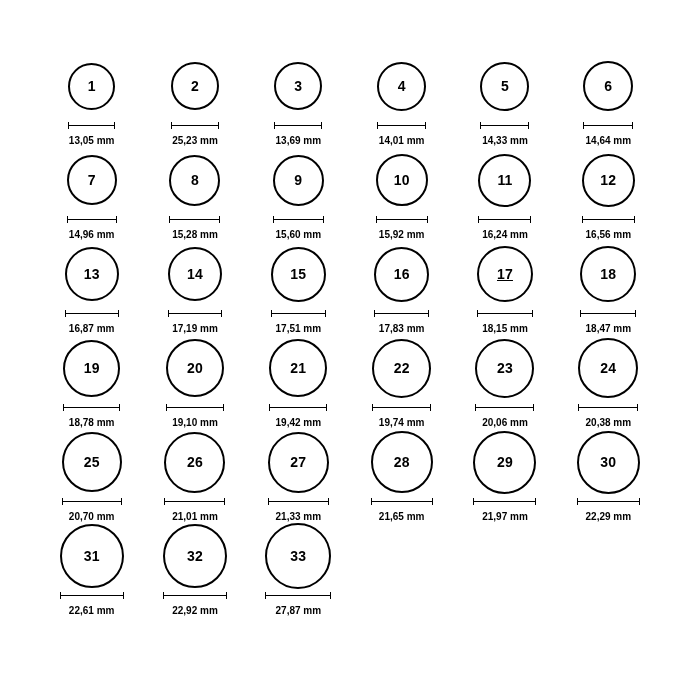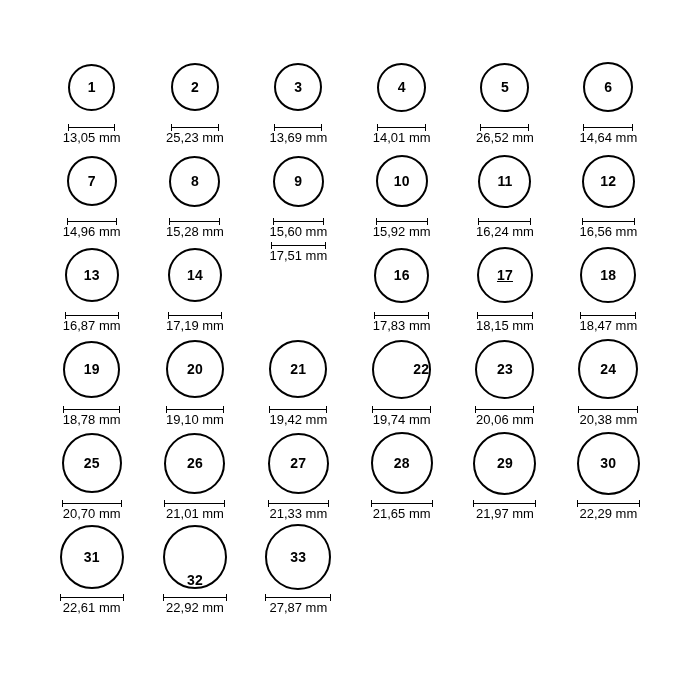--- a/index.html
+++ b/index.html
@@ -78,24 +78,24 @@
   .ring-bar > span {
     position: absolute;
     top: 3px;
     left: 0;
     right: 0;
     height: 1px;
     background: #000000;
     display: block;
   }
   .ring-mm {
-    font-size: 13px;
-    font-weight: normal;
+    font-size: 10px;
+    font-weight: bold;
     line-height: 1.1;
-    margin-top: 0;
+    margin-top: 6px;
     white-space: nowrap;
   }
 </style>
 </head>
 <body>
 
 <div id="ring-chart">
   <div class="chart-grid">
       <div class="ring-cell">
         <div class="ring-circle-wrap">
@@ -152,21 +152,21 @@
       <div class="ring-cell">
         <div class="ring-circle-wrap">
           <div class="ring-circle" style="width: 49px; height: 49px;">
             <span class="ring-size-label">5</span>
           </div>
         </div>
         <div class="ring-measure">
           <div class="ring-bar" style="width: 49px;">
             <span></span>
           </div>
-          <div class="ring-mm">26,52 mm</div>
+          <div class="ring-mm">14,33 mm</div>
         </div>
       </div>
       <div class="ring-cell">
         <div class="ring-circle-wrap">
           <div class="ring-circle" style="width: 50px; height: 50px;">
             <span class="ring-size-label">6</span>
           </div>
         </div>
         <div class="ring-measure">
           <div class="ring-bar" style="width: 50px;">
@@ -273,20 +273,25 @@
           </div>
         </div>
         <div class="ring-measure">
           <div class="ring-bar" style="width: 54px;">
             <span></span>
           </div>
           <div class="ring-mm">17,19 mm</div>
         </div>
       </div>
       <div class="ring-cell">
+        <div class="ring-circle-wrap">
+          <div class="ring-circle" style="width: 55px; height: 55px;">
+            <span class="ring-size-label">15</span>
+          </div>
+        </div>
         <div class="ring-measure">
           <div class="ring-bar" style="width: 55px;">
             <span></span>
           </div>
           <div class="ring-mm">17,51 mm</div>
         </div>
       </div>
       <div class="ring-cell">
         <div class="ring-circle-wrap">
           <div class="ring-circle" style="width: 55px; height: 55px;">
@@ -360,21 +365,21 @@
         </div>
         <div class="ring-measure">
           <div class="ring-bar" style="width: 58px;">
             <span></span>
           </div>
           <div class="ring-mm">19,42 mm</div>
         </div>
       </div>
       <div class="ring-cell">
         <div class="ring-circle-wrap">
-          <div class="ring-circle" style="width: 59px; height: 59px; justify-content: flex-end;">
+          <div class="ring-circle" style="width: 59px; height: 59px;">
             <span class="ring-size-label">22</span>
           </div>
         </div>
         <div class="ring-measure">
           <div class="ring-bar" style="width: 59px;">
             <span></span>
           </div>
           <div class="ring-mm">19,74 mm</div>
         </div>
       </div>
@@ -490,21 +495,21 @@
         </div>
         <div class="ring-measure">
           <div class="ring-bar" style="width: 64px;">
             <span></span>
           </div>
           <div class="ring-mm">22,61 mm</div>
         </div>
       </div>
       <div class="ring-cell">
         <div class="ring-circle-wrap">
-          <div class="ring-circle" style="width: 64px; height: 64px; align-items: flex-end;">
+          <div class="ring-circle" style="width: 64px; height: 64px;">
             <span class="ring-size-label">32</span>
           </div>
         </div>
         <div class="ring-measure">
           <div class="ring-bar" style="width: 64px;">
             <span></span>
           </div>
           <div class="ring-mm">22,92 mm</div>
         </div>
       </div>

